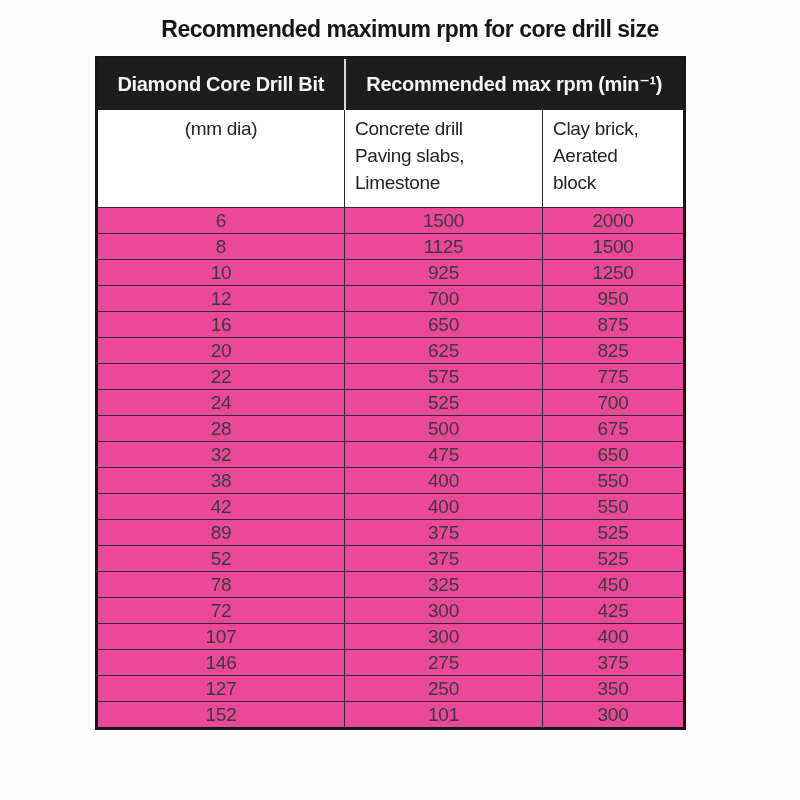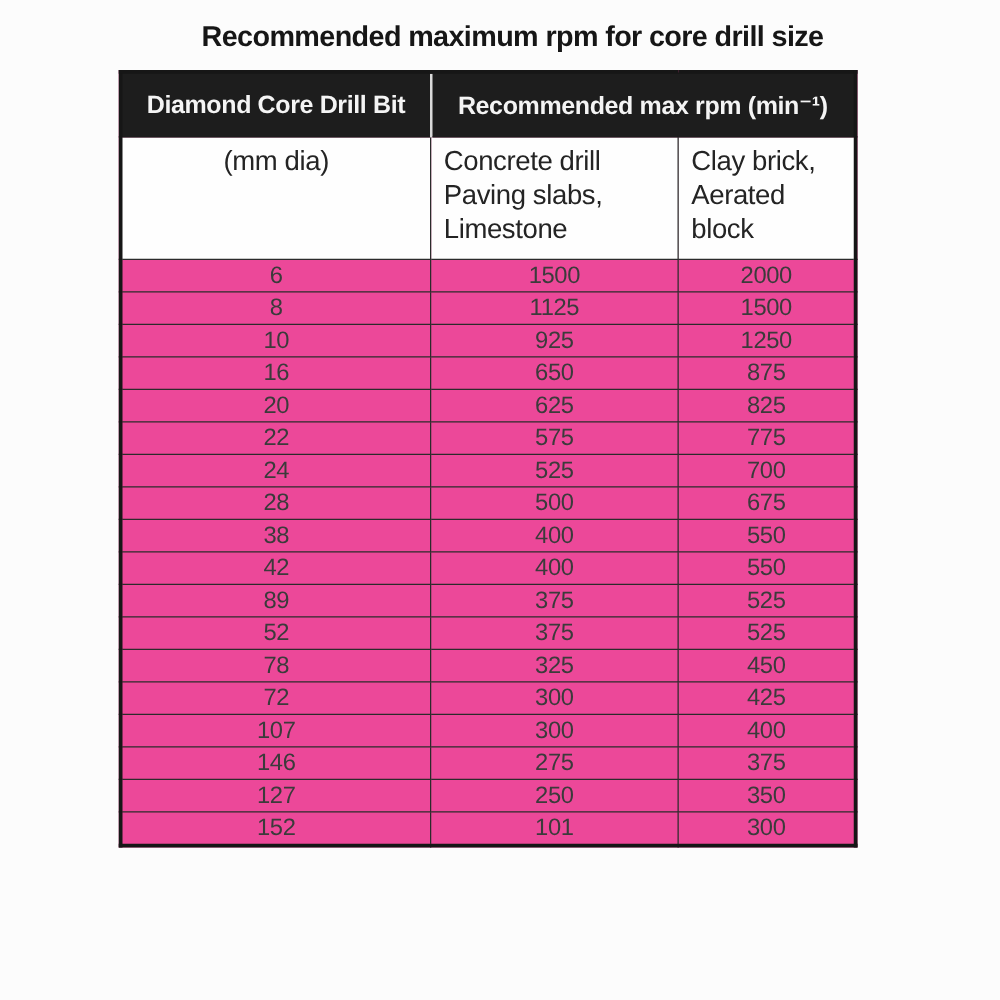--- a/index.html
+++ b/index.html
@@ -49,21 +49,21 @@
     height: 50px;
     text-align: center;
     vertical-align: middle;
     border-color: #1d1d1d;
   }
   th.hdr-left { border-right: 2px solid #d9d9d9; }
   
   th.sub {
     background: #fefefe;
     color: #242424;
-    font-size: 22px;
+    font-size: 19px;
     font-weight: normal;
     height: 92px;
     vertical-align: top;
     white-space: pre-line;
     line-height: 27px;
     padding-top: 5px;
   }
   th.sub-center { text-align: center; }
   th.sub-left { text-align: left; padding-left: 10px; padding-right: 4px; }
   
@@ -113,20 +113,25 @@
           <td>8</td>
           <td>1125</td>
           <td>1500</td>
         </tr>
         <tr>
           <td>10</td>
           <td>925</td>
           <td>1250</td>
         </tr>
         <tr>
+          <td>12</td>
+          <td>700</td>
+          <td>950</td>
+        </tr>
+        <tr>
           <td>16</td>
           <td>650</td>
           <td>875</td>
         </tr>
         <tr>
           <td>20</td>
           <td>625</td>
           <td>825</td>
         </tr>
         <tr>
@@ -136,20 +141,25 @@
         </tr>
         <tr>
           <td>24</td>
           <td>525</td>
           <td>700</td>
         </tr>
         <tr>
           <td>28</td>
           <td>500</td>
           <td>675</td>
+        </tr>
+        <tr>
+          <td>32</td>
+          <td>475</td>
+          <td>650</td>
         </tr>
         <tr>
           <td>38</td>
           <td>400</td>
           <td>550</td>
         </tr>
         <tr>
           <td>42</td>
           <td>400</td>
           <td>550</td>

